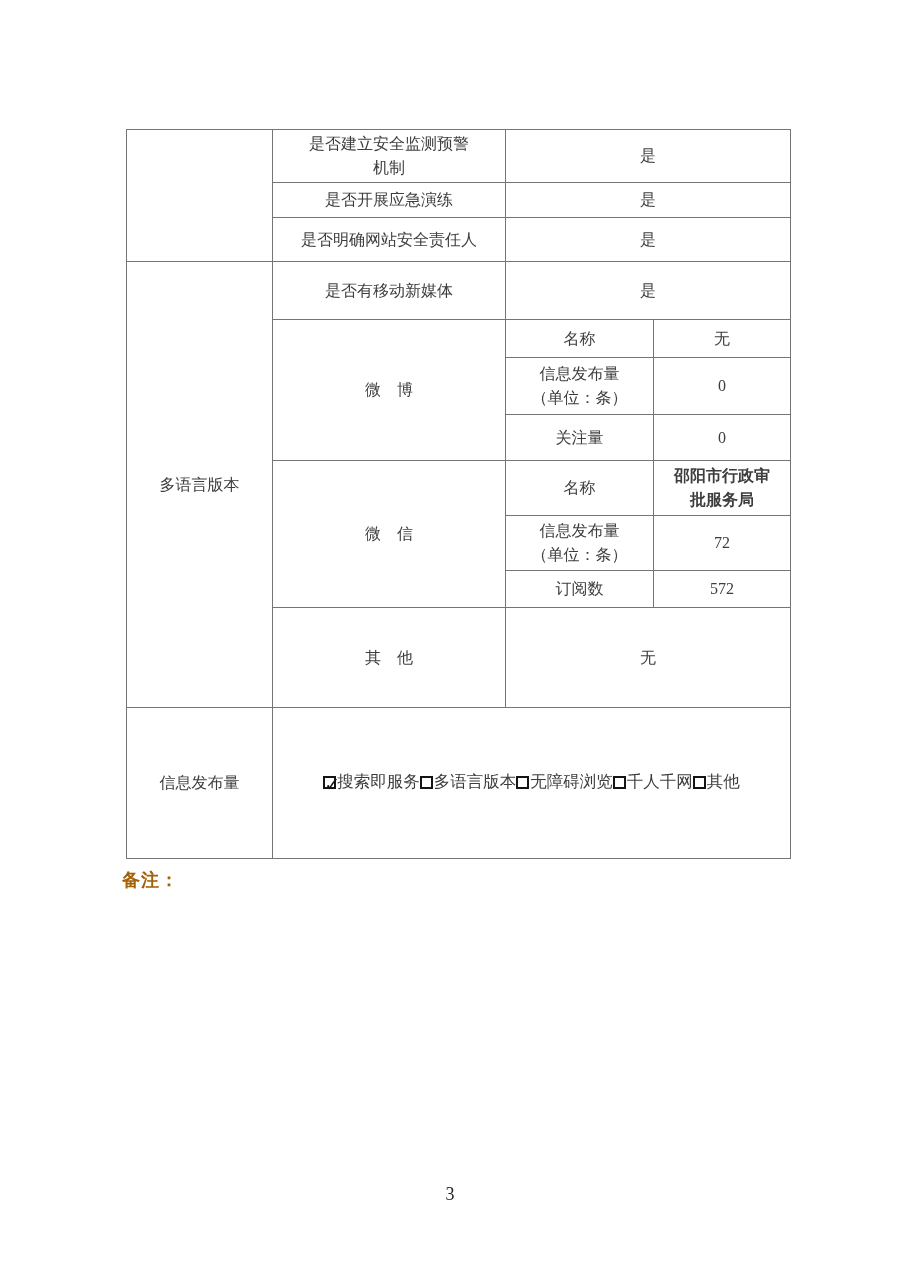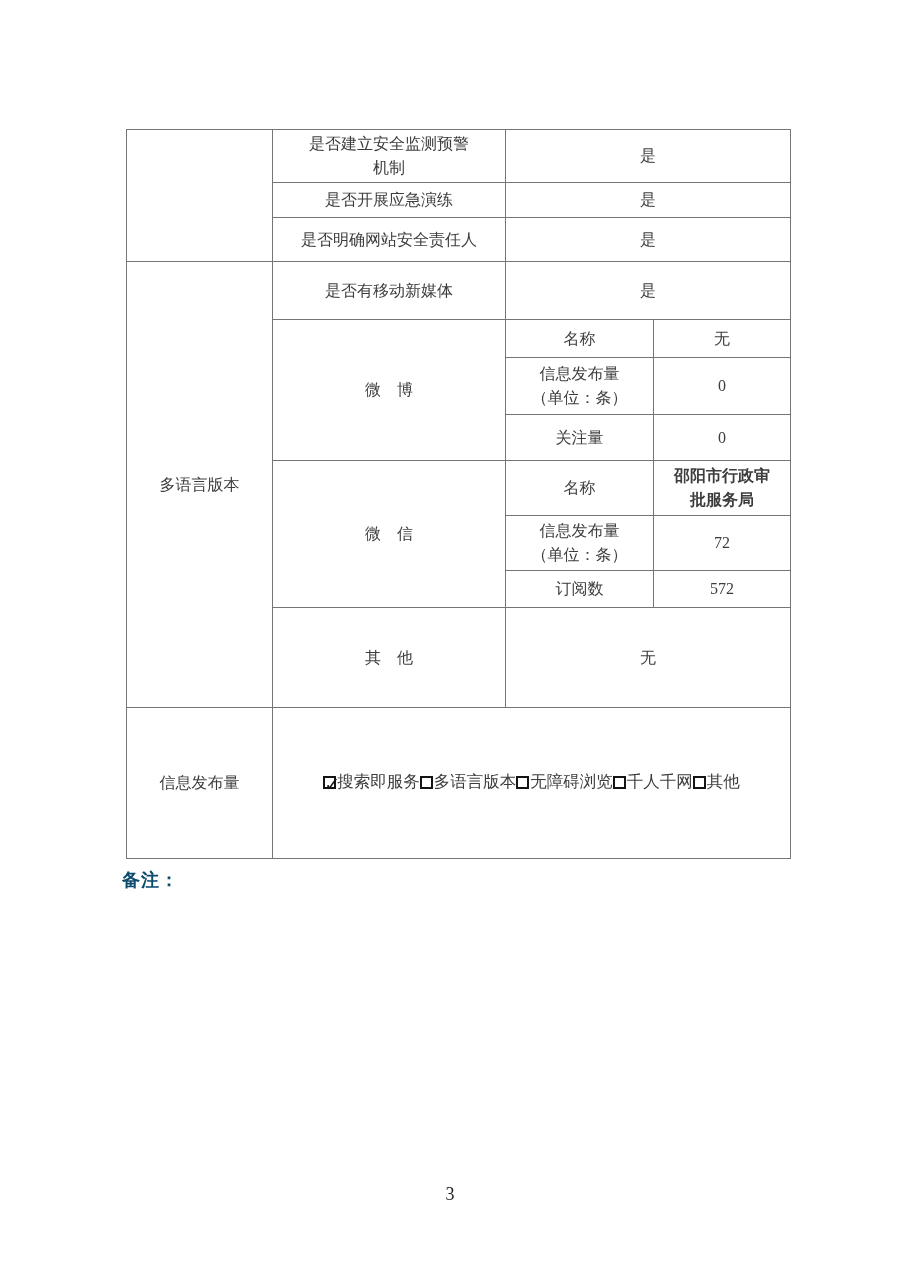--- a/index.html
+++ b/index.html
@@ -71,21 +71,21 @@
     color: #141414;
     font-family: "DejaVu Sans", sans-serif;
   }
 
   .notes {
     position: absolute;
     left: 122px;
     top: 868px;
     font-size: 18px;
     font-weight: bold;
-    color: #0c4a6e;
+    color: #a16207;
     letter-spacing: 1px;
   }
   .page-number {
     position: absolute;
     top: 1184px;
     left: 0;
     width: 100%;
     text-align: center;
     font-size: 18px;
     color: #1f1f1f;

